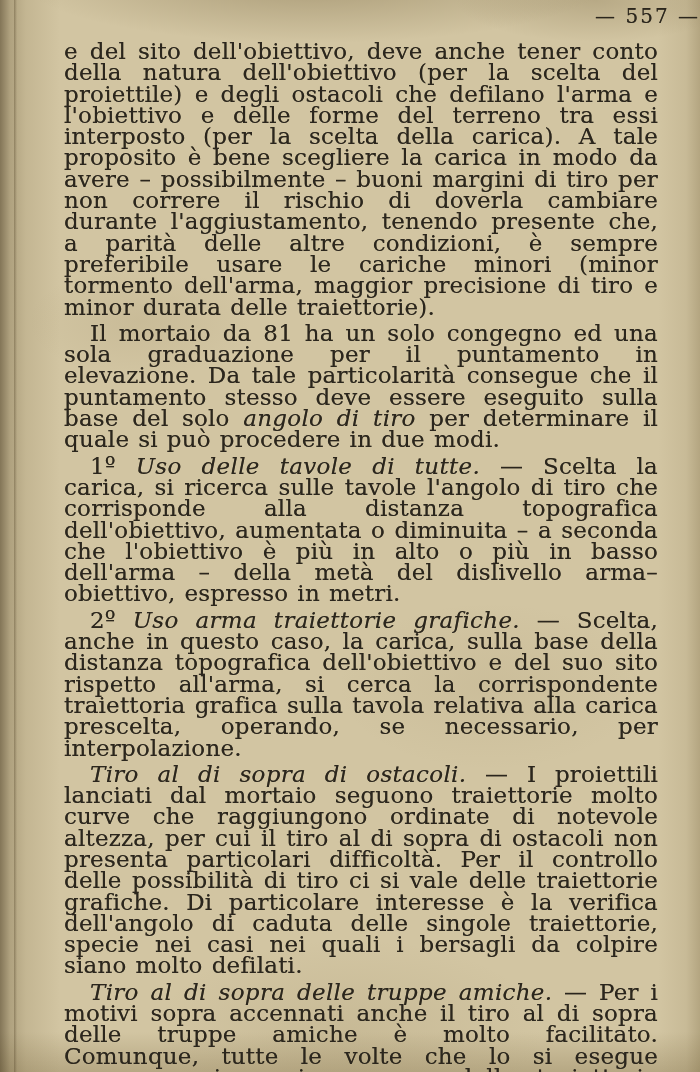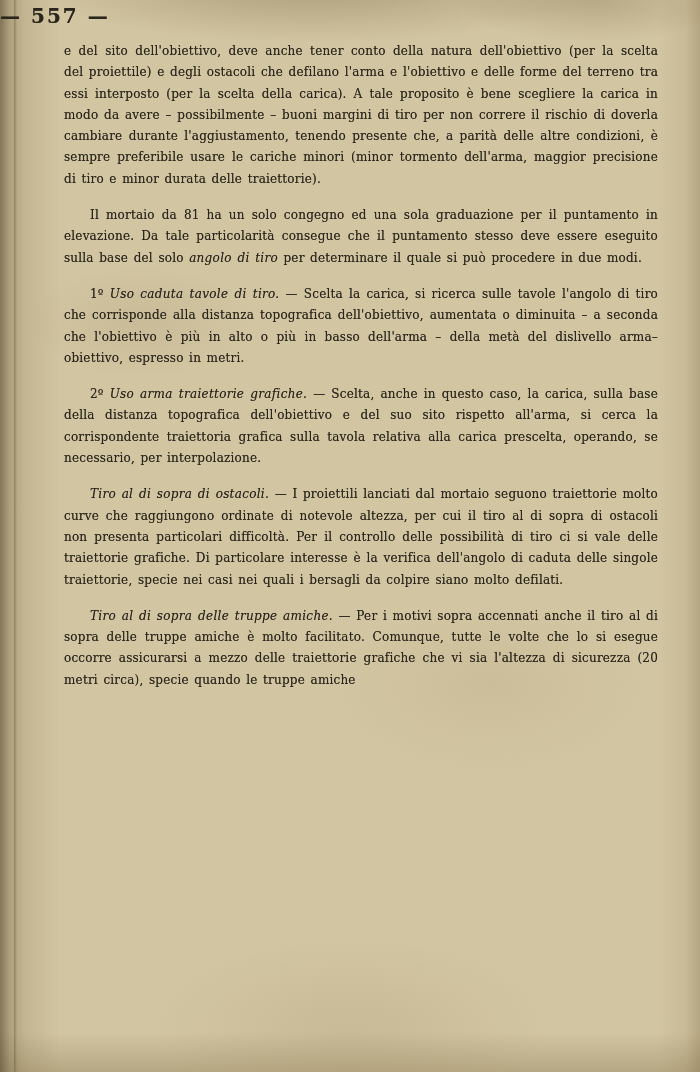--- a/index.html
+++ b/index.html
@@ -42,66 +42,66 @@
     height: 100%;
     background: linear-gradient(90deg, rgba(70,55,28,0.35), rgba(70,55,28,0));
     pointer-events: none;
   }
 
   .header-number {
     position: absolute;
     top: 4px;
     left: 0;
     width: 100%;
-    text-align: left;
+    text-align: right;
     font-size: 20px;
-    font-weight: bold;
+    font-weight: normal;
     letter-spacing: 2px;
     color: #2b261d;
     text-shadow: 0 0 0.5px rgba(30,25,15,0.55);
   }
 
   .text-block {
     position: absolute;
     top: 41px;
     left: 64px;
     right: 42px;
     color: #2b261d;
   }
 
   .para {
     margin: 0;
     text-align: justify;
-    font-size: 12px;
+    font-size: 23px;
     line-height: 21.3px;
     letter-spacing: 0.2px;
     word-spacing: 1.5px;
     hyphens: auto;
     -webkit-hyphens: auto;
     text-shadow: 0 0 0.5px rgba(30, 25, 15, 0.55);
   }
 
   .para + .para {
-    margin-top: 15px;
+    margin-top: 5px;
   }
 
   .para.indent {
     text-indent: 26px;
   }
 
   .para i {
     letter-spacing: 0.3px;
   }
 </style>
 </head>
 <body>
 
 <div class="page">
   <div class="header-number">— 557 —</div>
   <div class="text-block">
       <p class="para">e del sito dell'obiettivo, deve anche tener conto della natura dell'obiettivo (per la scelta del proiettile) e degli ostacoli che defilano l'arma e l'obiettivo e delle forme del terreno tra essi interposto (per la scelta della carica). A tale proposito è bene scegliere la carica in modo da avere – possibilmente – buoni margini di tiro per non correre il rischio di doverla cambiare durante l'aggiustamento, tenendo presente che, a parità delle altre condizioni, è sempre preferibile usare le cariche minori (minor tormento dell'arma, maggior precisione di tiro e minor durata delle traiettorie).</p>
       <p class="para indent">Il mortaio da 81 ha un solo congegno ed una sola graduazione per il puntamento in elevazione. Da tale particolarità consegue che il puntamento stesso deve essere eseguito sulla base del solo <i>angolo di tiro</i> per determinare il quale si può procedere in due modi.</p>
-      <p class="para indent">1º <i>Uso caduta tavole di tiro.</i> — Scelta la carica, si ricerca sulle tavole l'angolo di tiro che corrisponde alla distanza topografica dell'obiettivo, aumentata o diminuita – a seconda che l'obiettivo è più in alto o più in basso dell'arma – della metà del dislivello arma–obiettivo, espresso in metri.</p>
+      <p class="para indent">1º <i>Uso delle tavole di tutte.</i> — Scelta la carica, si ricerca sulle tavole l'angolo di tiro che corrisponde alla distanza topografica dell'obiettivo, aumentata o diminuita – a seconda che l'obiettivo è più in alto o più in basso dell'arma – della metà del dislivello arma–obiettivo, espresso in metri.</p>
       <p class="para indent">2º <i>Uso arma traiettorie grafiche.</i> — Scelta, anche in questo caso, la carica, sulla base della distanza topografica dell'obiettivo e del suo sito rispetto all'arma, si cerca la corrispondente traiettoria grafica sulla tavola relativa alla carica prescelta, operando, se necessario, per interpolazione.</p>
       <p class="para indent"><i>Tiro al di sopra di ostacoli.</i> — I proiettili lanciati dal mortaio seguono traiettorie molto curve che raggiungono ordinate di notevole altezza, per cui il tiro al di sopra di ostacoli non presenta particolari difficoltà. Per il controllo delle possibilità di tiro ci si vale delle traiettorie grafiche. Di particolare interesse è la verifica dell'angolo di caduta delle singole traiettorie, specie nei casi nei quali i bersagli da colpire siano molto defilati.</p>
       <p class="para indent"><i>Tiro al di sopra delle truppe amiche.</i> — Per i motivi sopra accennati anche il tiro al di sopra delle truppe amiche è molto facilitato. Comunque, tutte le volte che lo si esegue occorre assicurarsi a mezzo delle traiettorie grafiche che vi sia l'altezza di sicurezza (20 metri circa), specie quando le truppe amiche</p>
     </div>
 </div>
 
 </body></html>

